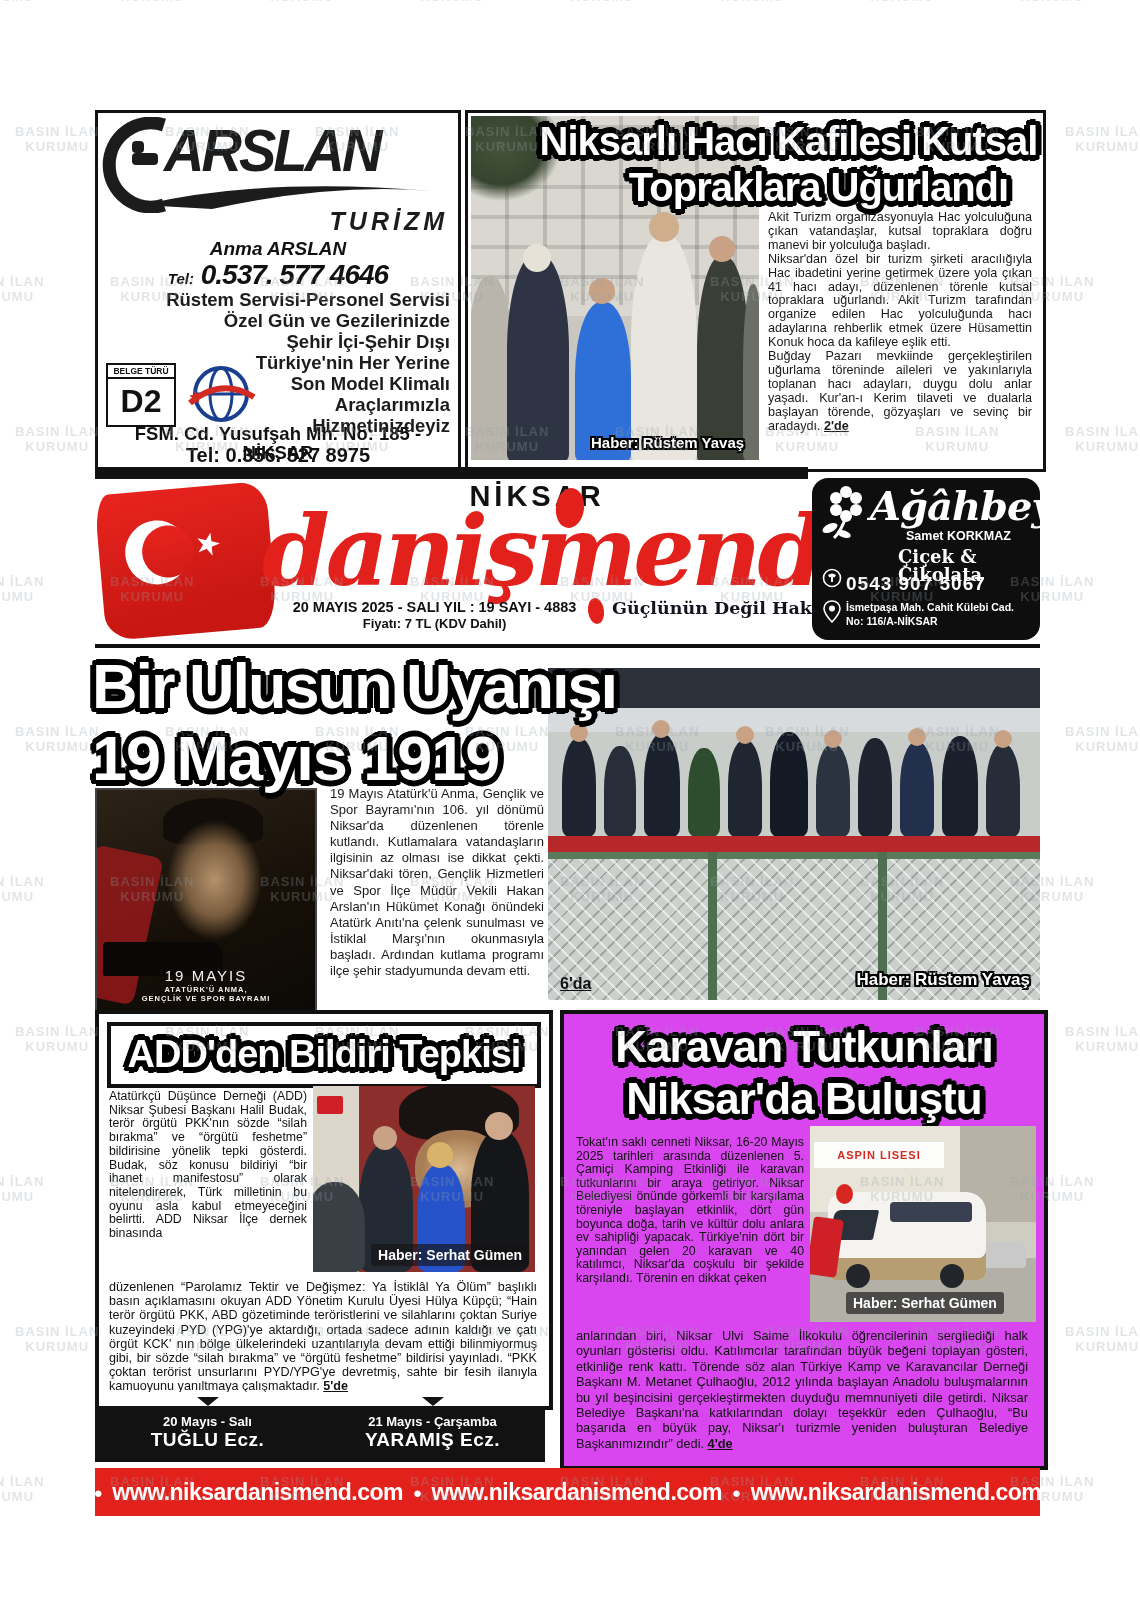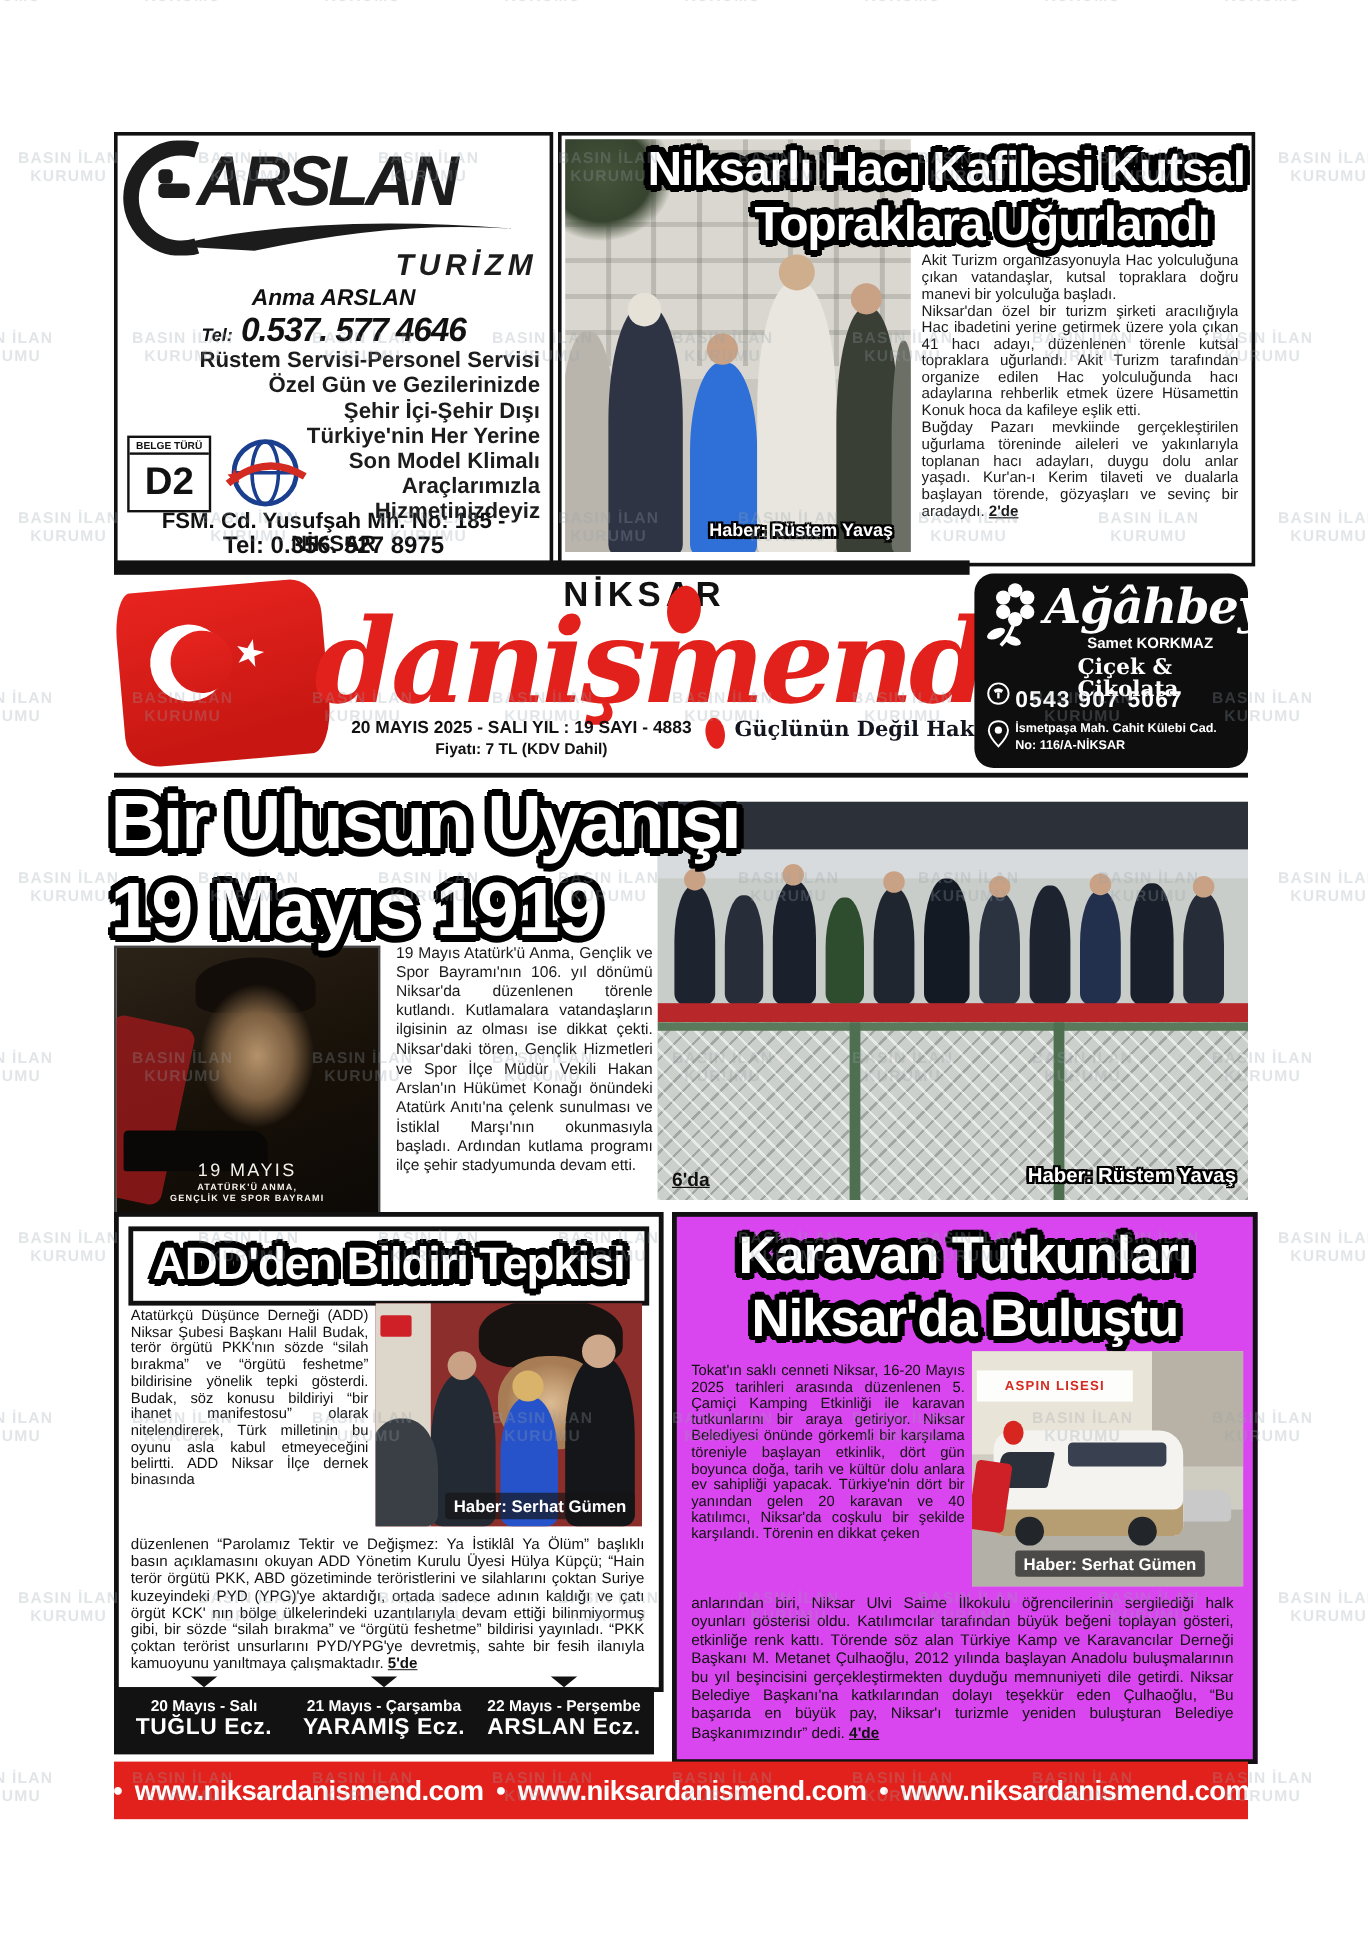--- a/index.html
+++ b/index.html
@@ -382,25 +382,20 @@
     <div class="pharm-cell">
       <div class="notch"></div>
       <div class="pharm-date">20 Mayıs - Salı</div>
       <div class="pharm-name">TUĞLU Ecz.</div>
     </div>
     <div class="pharm-cell">
       <div class="notch"></div>
       <div class="pharm-date">21 Mayıs - Çarşamba</div>
       <div class="pharm-name">YARAMIŞ Ecz.</div>
     </div>
-    <div class="pharm-cell">
-      <div class="notch"></div>
-      <div class="pharm-date">22 Mayıs - Perşembe</div>
-      <div class="pharm-name">ARSLAN Ecz.</div>
-    </div>
   </div>
 
   <div class="abs" id="karavan-box">
     <div class="kar-hl outl" id="kar-hl1">Karavan Tutkunları</div>
     <div class="kar-hl outl" id="kar-hl2">Niksar'da Buluştu</div>
     <div class="just" id="kar-col">Tokat'ın saklı cenneti Niksar, 16-20 Mayıs 2025 tarihleri arasında düzenlenen 5. Çamiçi Kamping Etkinliği ile karavan tutkunlarını bir araya getiriyor. Niksar Belediyesi önünde görkemli bir karşılama töreniyle başlayan etkinlik, dört gün boyunca doğa, tarih ve kültür dolu anlara ev sahipliği yapacak. Türkiye'nin dört bir yanından gelen 20 karavan ve 40 katılımcı, Niksar'da coşkulu bir şekilde karşılandı. Törenin en dikkat çeken</div>
     <div id="kar-photo">
       <div id="kar-bldgL"></div>
       <div id="kar-sign">ASPIN LISESI</div>
       <div id="kar-bldgR"></div>

